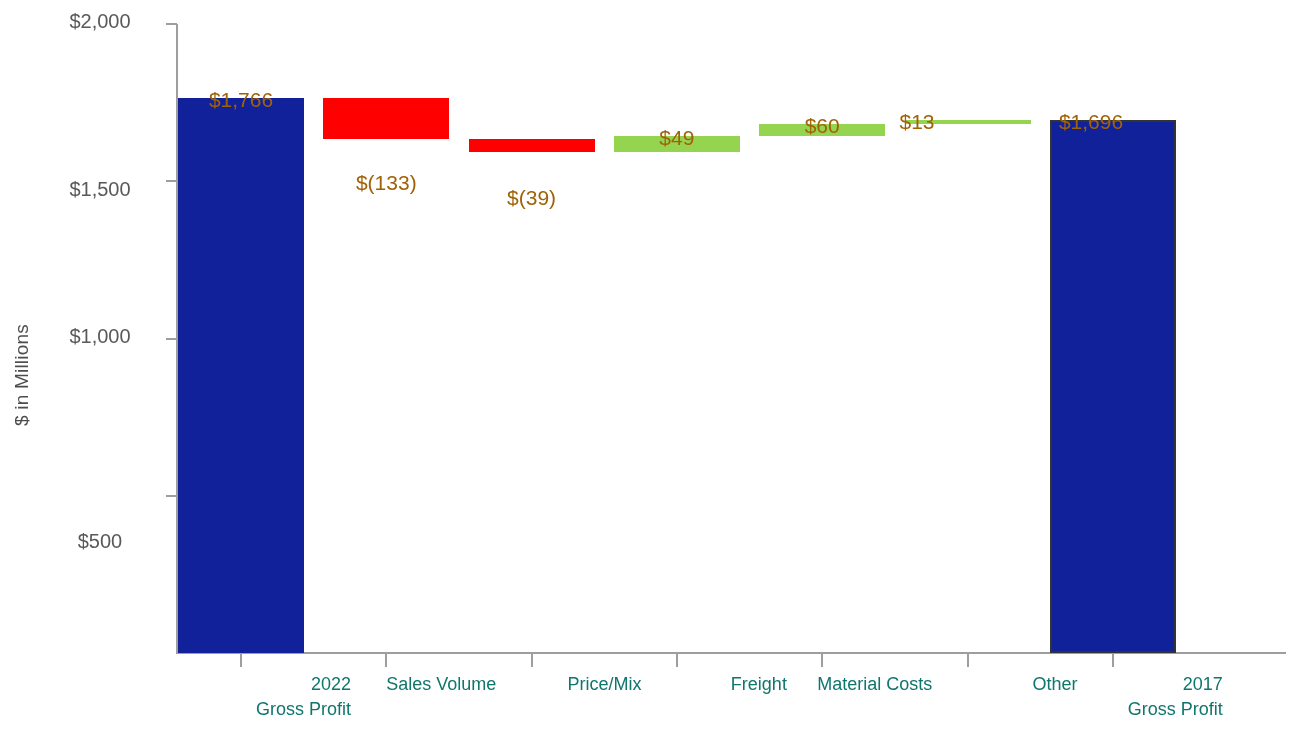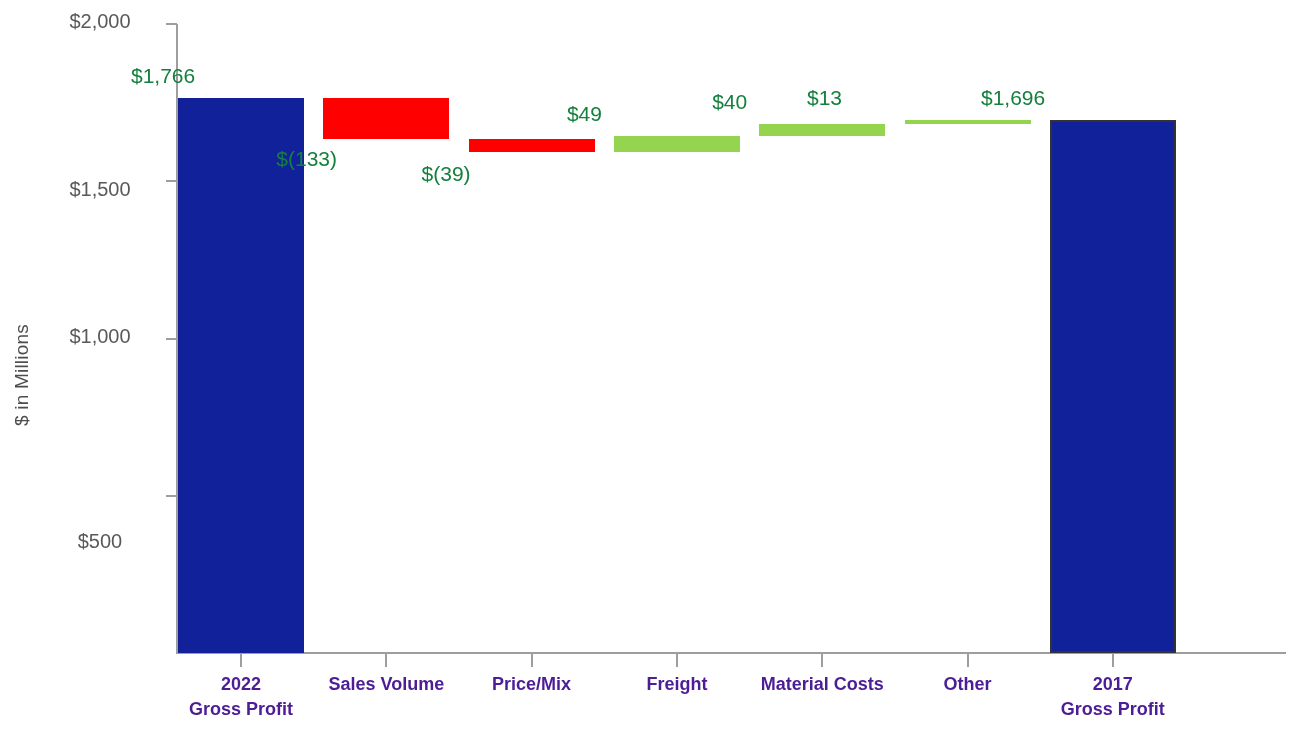--- a/index.html
+++ b/index.html
@@ -51,35 +51,36 @@
   }
 
   .xtick{
     position:absolute;
     top:654px; width:2px; height:13px;
     background:#9e9e9e;
   }
   .xtick-label{
     position:absolute;
     top:672px;
-    text-align:center;
-    font-size:18px;color:#4c1d95;
+    text-align:right;
+    font-size:18px;color:#0f766e;
     line-height:25px;
     white-space:nowrap;
-    font-weight:bold;
   }
   .xtick-label .l2{display:block;}
 
   .bar{position:absolute;}
   .bar.outlined{box-sizing:border-box;border:2px solid #333333;}
 
   .bar-value{
     position:absolute;
-    font-size:21px;color:#15803d;
+    text-align:center;
+    font-size:21px;color:#a16207;
     white-space:nowrap;
+    margin-top:24px;
   }
 </style>
 </head>
 <body>
 
 <div id="chart-root">
 
   <div class="y-axis-title">$ in Millions</div>
 
   <div class="axis-line-v"></div>
@@ -114,20 +115,20 @@
   <div id="bars">
       <div class="bar" style="left: 178px; top: 97.593px; width: 126px; height: 555.407px; background: rgb(16, 33, 154);"></div>
       <div class="bar-value" style="left: 131px; width: 220px; top: 63.593px;">$1,766</div>
       <div class="bar" style="left: 323.3px; top: 97.593px; width: 126px; height: 41.8285px; background: rgb(255, 0, 0);"></div>
       <div class="bar-value" style="left: 276.3px; width: 220px; top: 147px;">$(133)</div>
       <div class="bar" style="left: 468.6px; top: 139.422px; width: 126px; height: 12.2655px; background: rgb(255, 0, 0);"></div>
       <div class="bar-value" style="left: 421.6px; width: 220px; top: 161.687px;">$(39)</div>
       <div class="bar" style="left: 613.9px; top: 136.276px; width: 126px; height: 15.4105px; background: rgb(149, 212, 78);"></div>
       <div class="bar-value" style="left: 566.9px; width: 220px; top: 102.276px;">$49</div>
       <div class="bar" style="left: 759.2px; top: 123.697px; width: 126px; height: 12.58px; background: rgb(149, 212, 78);"></div>
-      <div class="bar-value" style="left: 712.2px; width: 220px; top: 89.6965px;">$40</div>
+      <div class="bar-value" style="left: 712.2px; width: 220px; top: 89.6965px;">$60</div>
       <div class="bar" style="left: 904.5px; top: 119.608px; width: 126px; height: 4.0885px; background: rgb(149, 212, 78);"></div>
       <div class="bar-value" style="left: 807px; width: 220px; top: 85.608px;">$13</div>
       <div class="bar outlined" style="left: 1049.8px; top: 119.608px; width: 126px; height: 533.392px; background: rgb(16, 33, 154);"></div>
       <div class="bar-value" style="left: 981px; width: 220px; top: 85.608px;">$1,696</div>
     </div>
 
 </div>
 
 </body></html>

